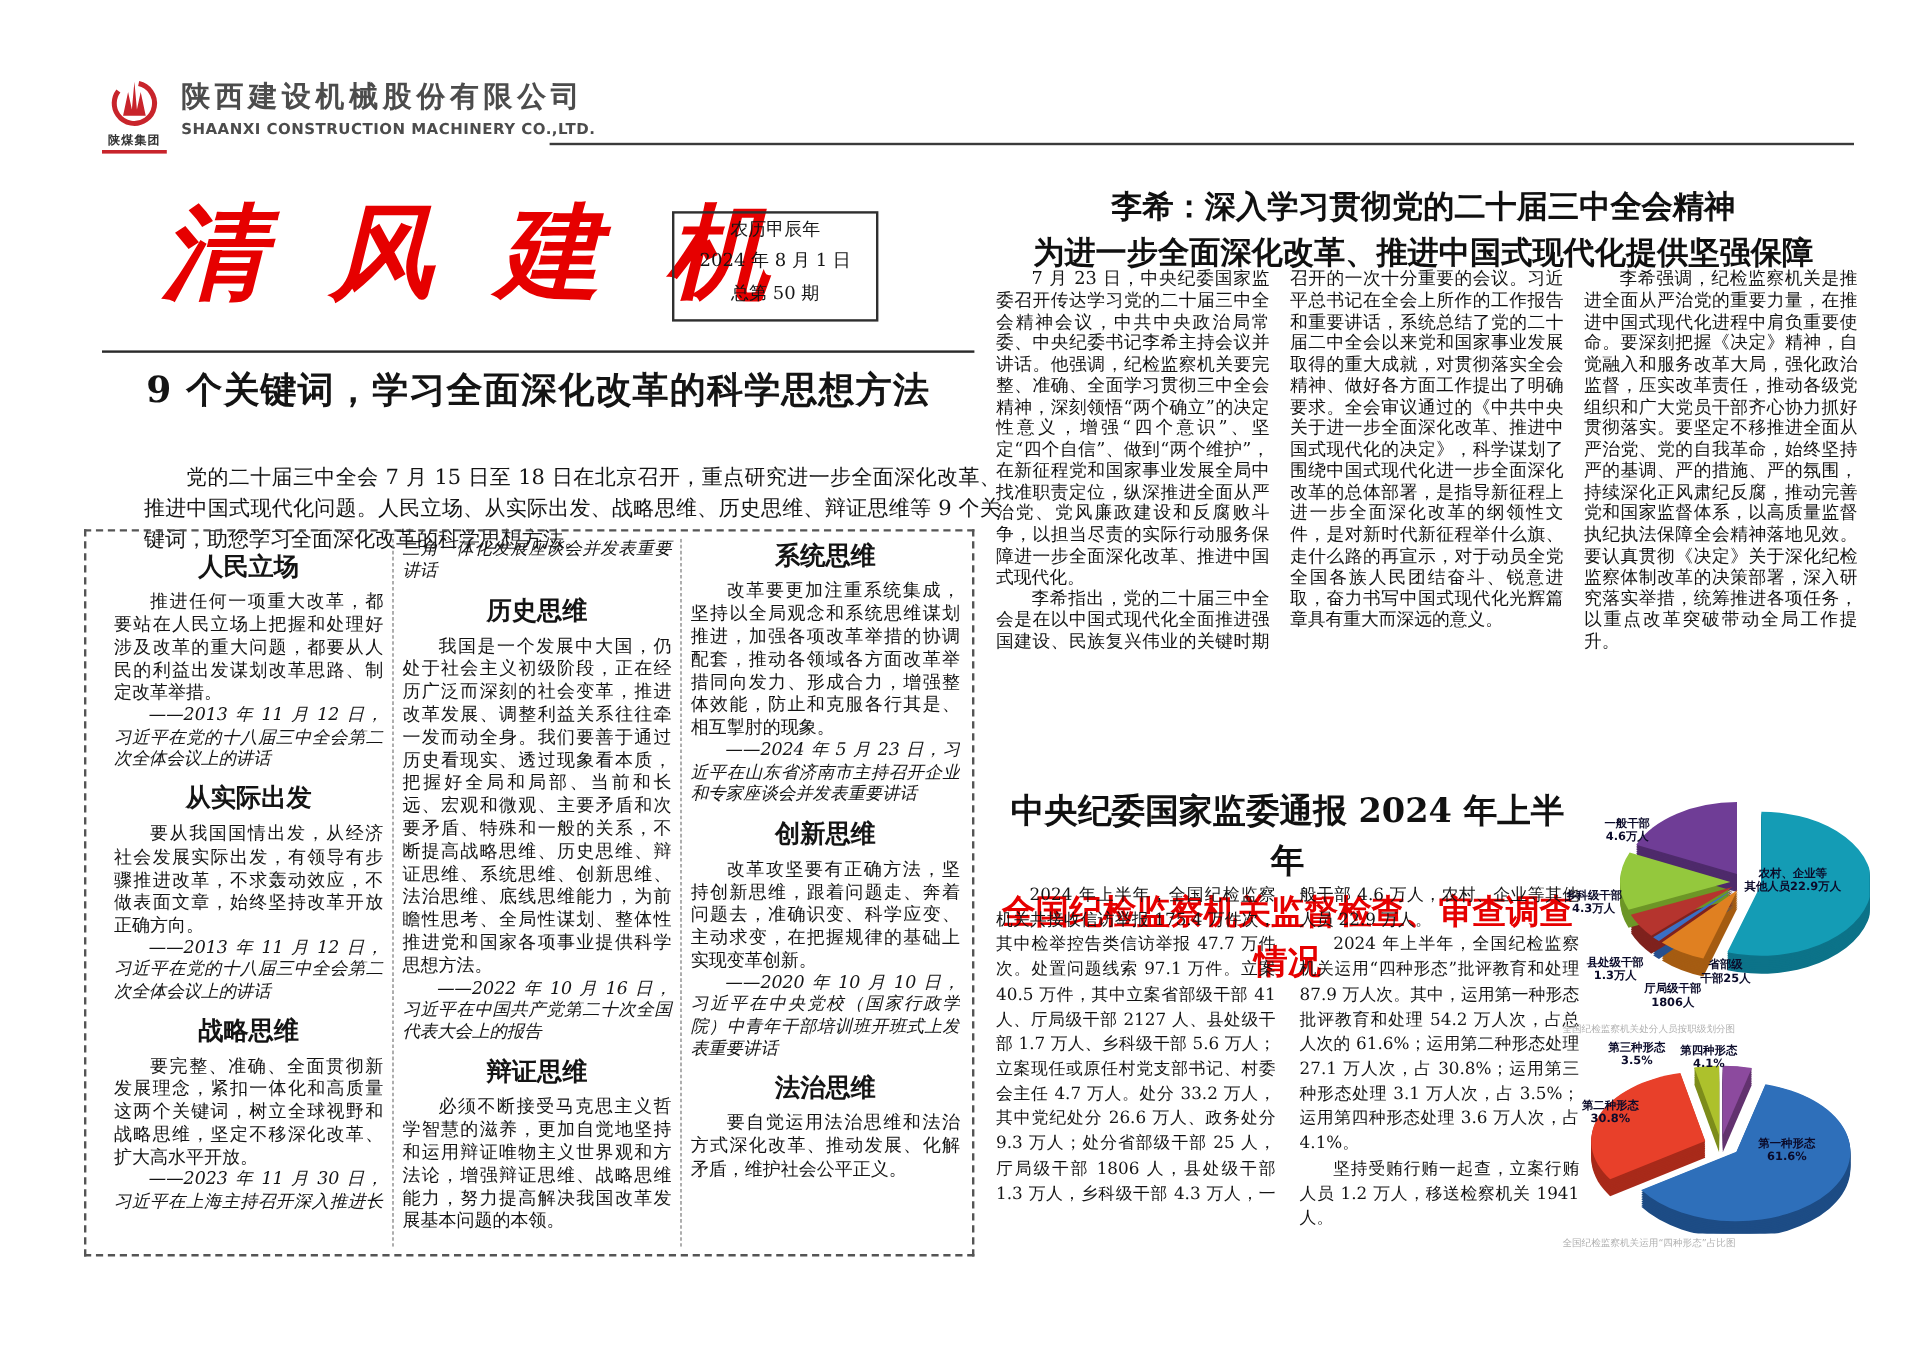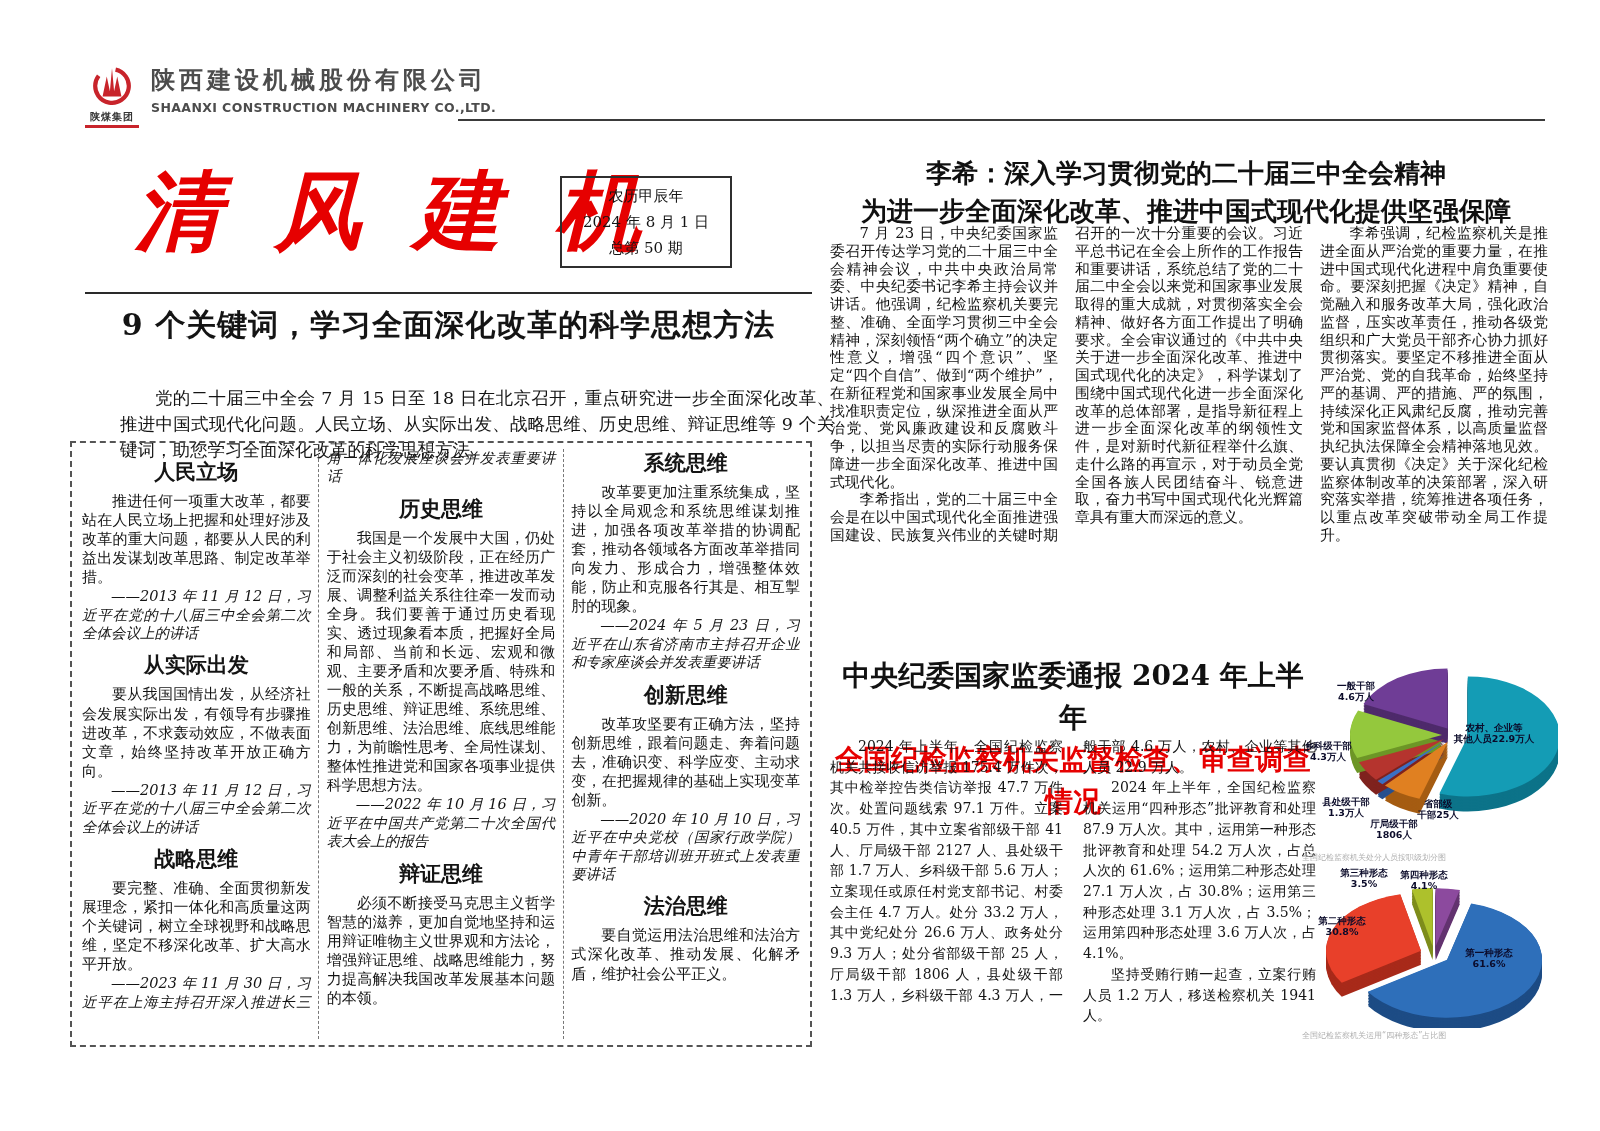--- a/index.html
+++ b/index.html
@@ -19,35 +19,35 @@
 
   
   .masthead-title {
     position:absolute; left:135px; top:162px; width:430px;
     font-size:86px; font-weight:bold; font-style:italic; line-height:1.15;
     color:#e60000; letter-spacing:12px; white-space:nowrap;
     font-family:"DejaVu Serif", serif;
   }
   .issue-box {
     position:absolute; left:560px; top:176px; width:168px; height:88px;
-    border:2px solid #2f2f2f; display:flex; flex-direction:column; justify-content:center;
+    border:2px solid #2f2f2f; display:flex; flex-direction:column; 
     text-align:center; font-size:15px; line-height:1.75;
   }
   .masthead-rule { position:absolute; left:85px; top:292px; width:727px; height:2px; background:#2a2a2a; }
 
   
   .left-title { position:absolute; left:85px; top:305px; width:727px; text-align:center;
                 font-size:30px; font-weight:bold; letter-spacing:1px; }
   .left-intro { position:absolute; left:92px; top:367px; width:714px;
                 font-size:17.5px; line-height:1.5; text-align:justify; text-indent:2em;margin-left:28px; }
   .keyword-box {
     position:absolute; left:70px; top:441px; width:742px; height:606px;
     border:2px dashed #555; box-sizing:border-box; padding:6px 10px;
   }
-  .sections-flow { column-count:3; column-gap:16px; column-rule:1.5px dashed #777; height:100%; overflow:hidden; }
+  .sections-flow { column-count:3; column-gap:16px; column-rule:1.5px dashed #777; height:100%; overflow:hidden;margin-left:13px; }
   .sec-h { font-family:"DejaVu Sans",sans-serif; font-size:21px; font-weight:bold; text-align:center; margin:9px 0 6px; }
   .sec-b { font-size:15px; line-height:1.27; margin:0; text-align:justify; text-indent:2em; }
   .sec-a { font-size:14.5px; line-height:1.27; margin:0; text-align:justify; text-indent:2em; font-style:italic; }
 
   
   .lixi-title { position:absolute; left:824px; top:155px; width:724px; text-align:center;
                 font-family:"DejaVu Sans",sans-serif; font-size:26px; font-weight:bold; line-height:1.45; color:#101010; }
   .lixi-body { position:absolute; left:830px; top:224px; width:718px; height:430px;
                column-count:3; column-gap:17px; font-size:14.8px; line-height:1.2; overflow:hidden; }
   .rp { margin:0; text-align:justify; text-indent:2em; }

